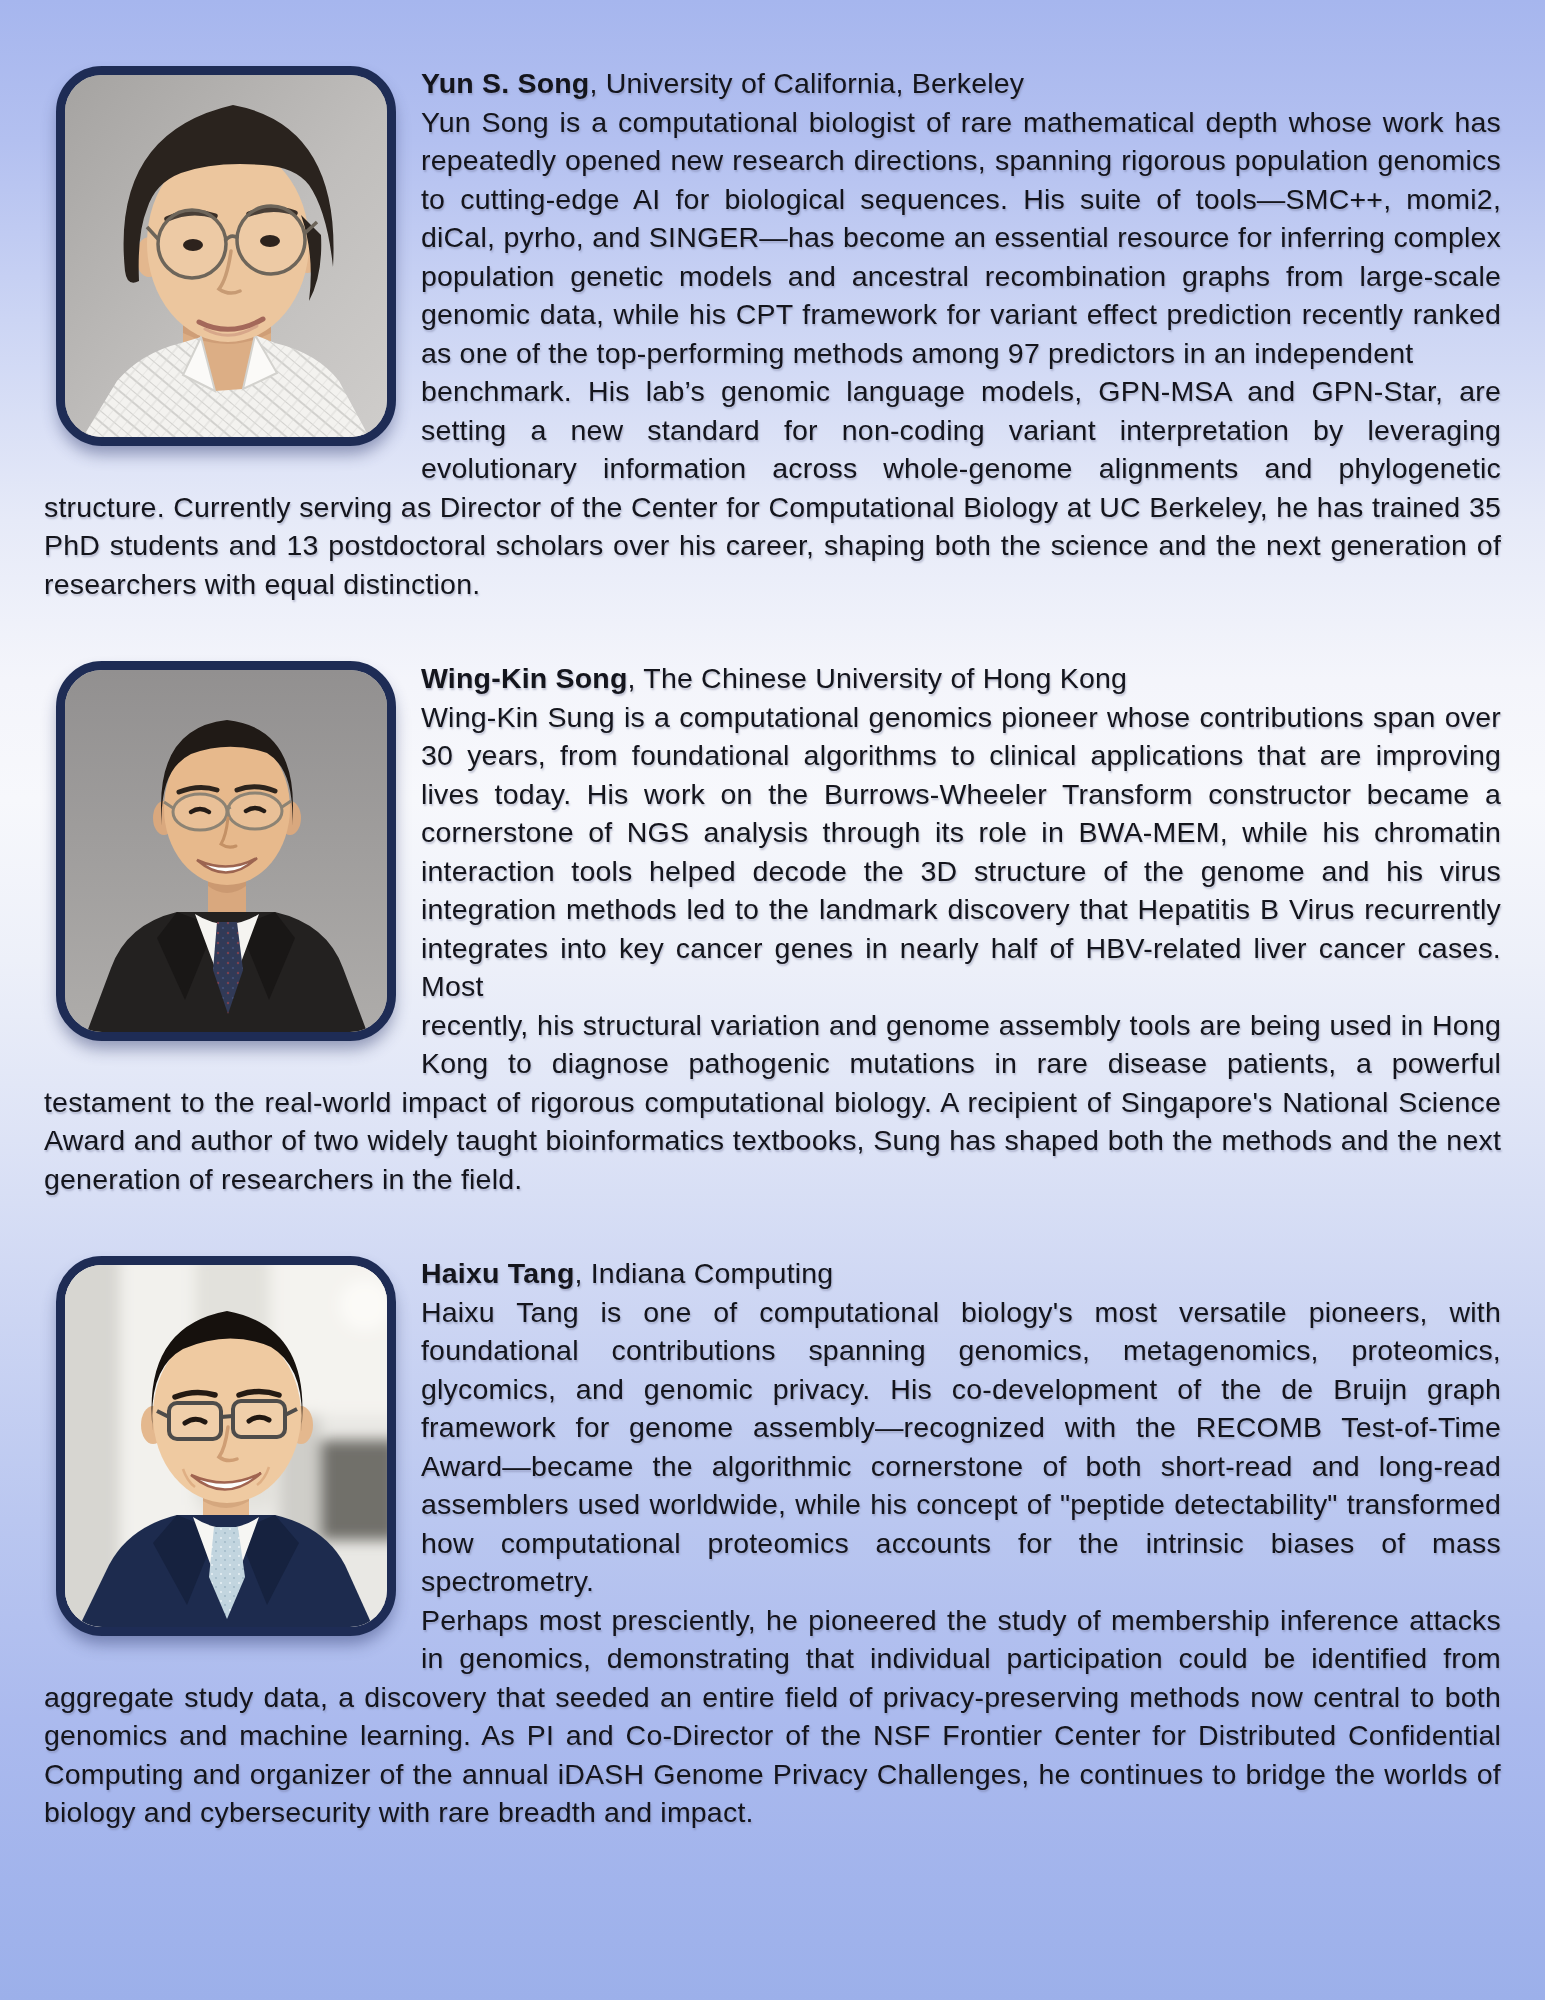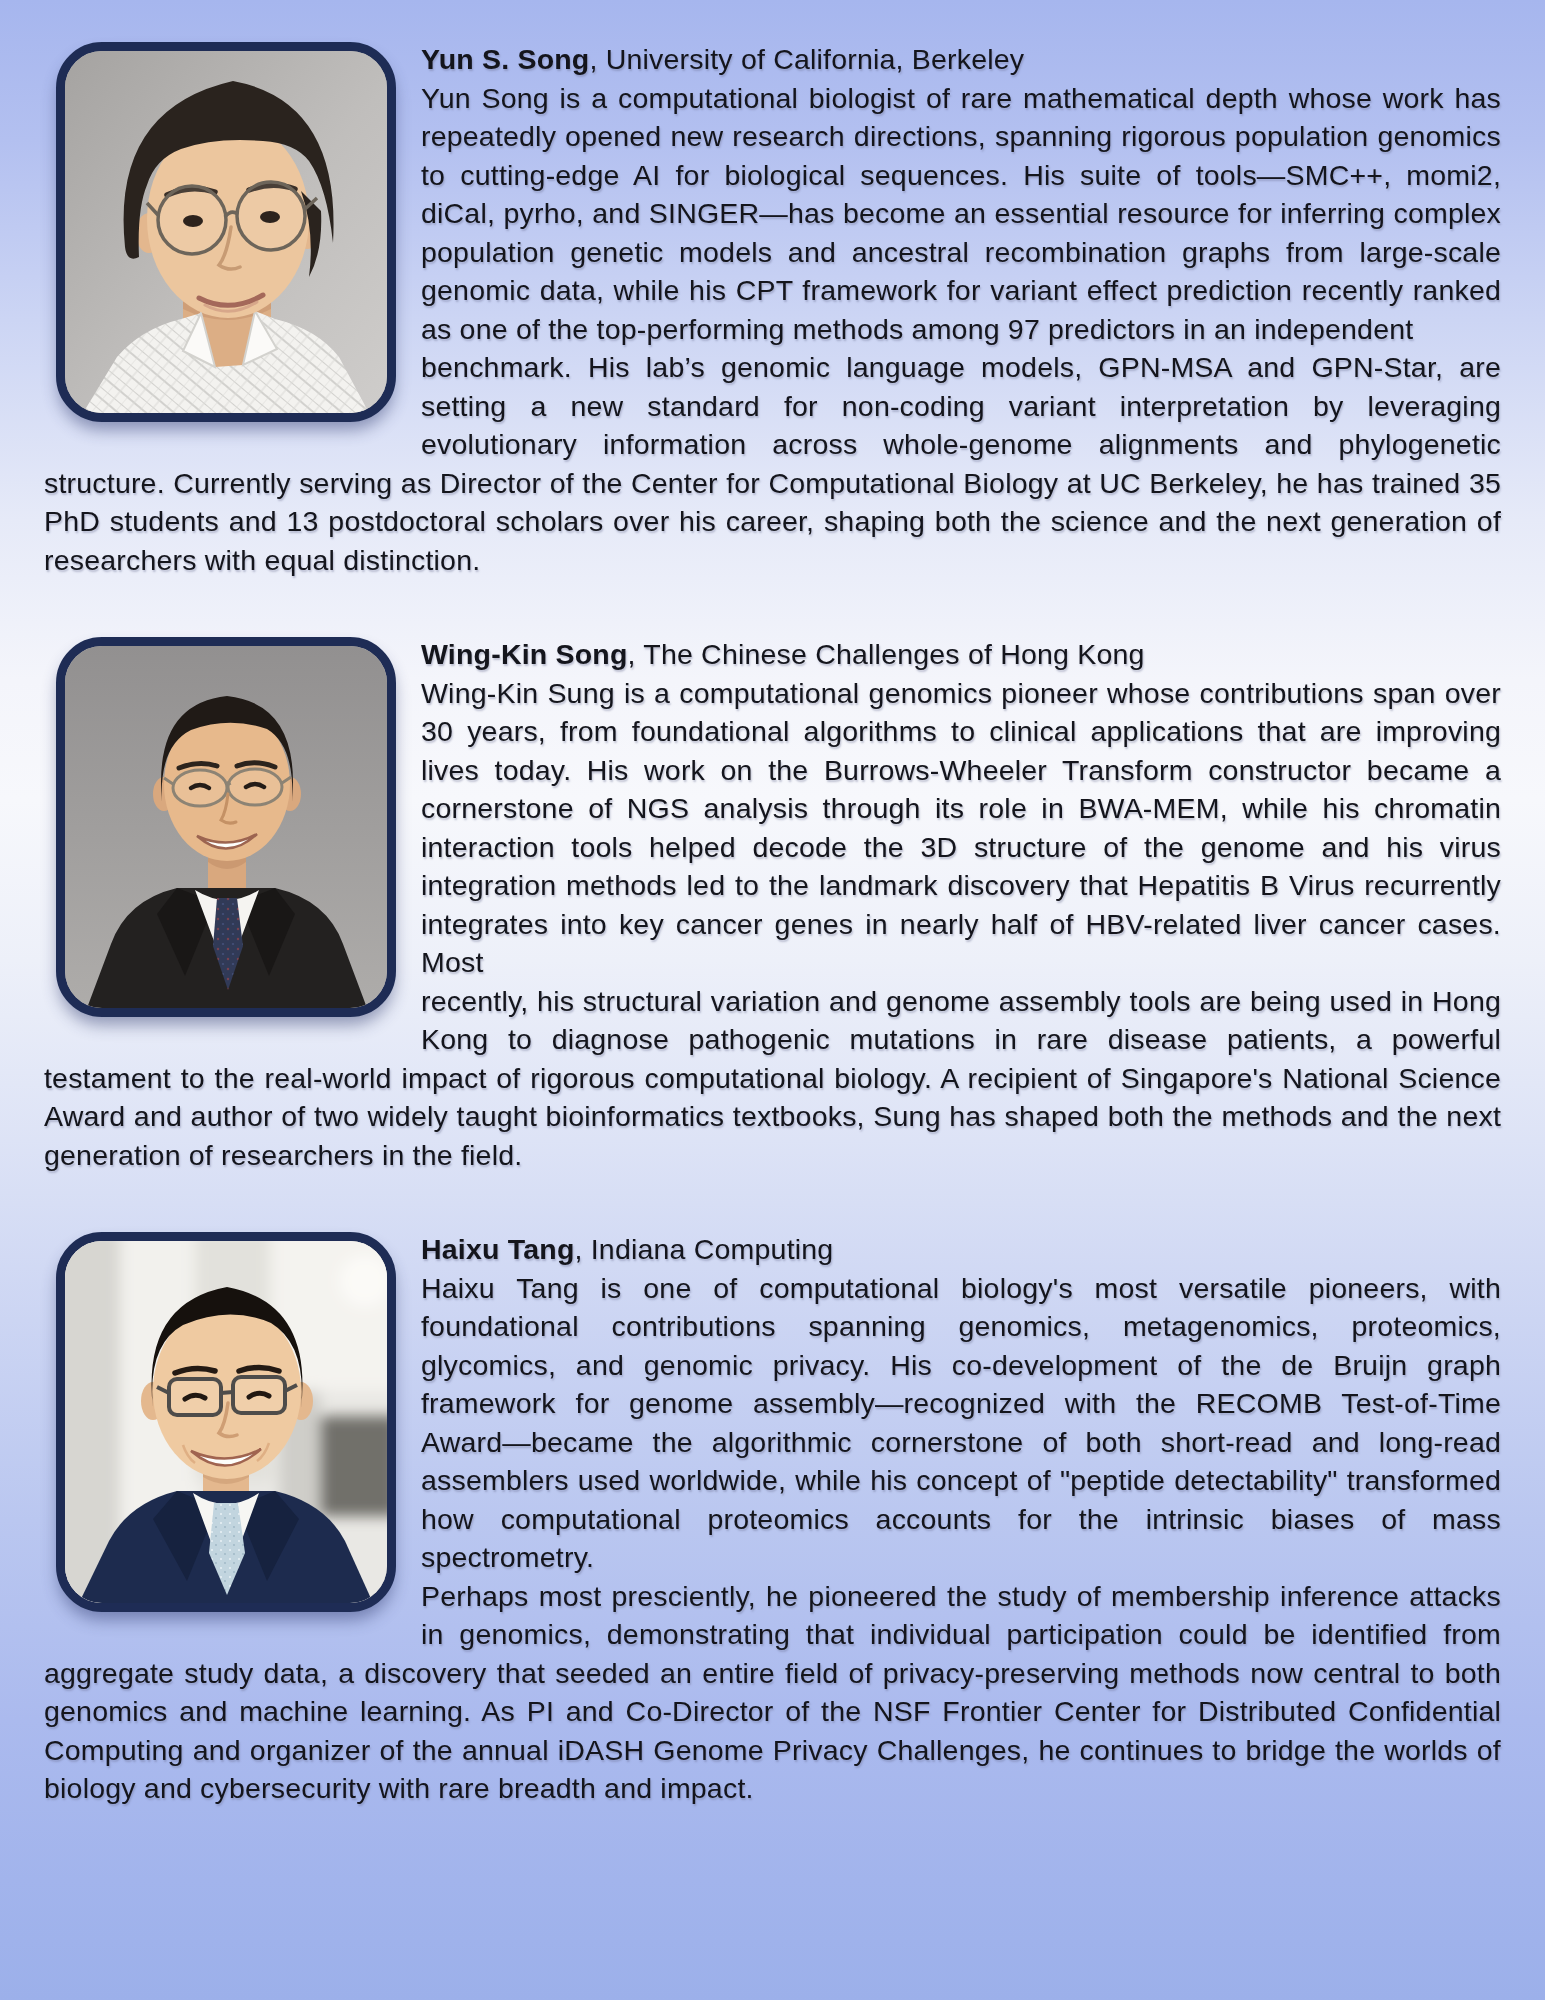--- a/index.html
+++ b/index.html
@@ -20,21 +20,21 @@
       #f4f5fb 34%,
       #f7f8fc 40%,
       #edf0f9 48%,
       #dde3f6 57%,
       #ccd5f3 66%,
       #bac7f0 76%,
       #abbaee 86%,
       #a2b4ec 94%,
       #9cb0ea 100%);
   }
-  .bio { margin-bottom: 56px; }
+  .bio { margin-bottom: 56px; margin-top: 24px; }
   .bio::after { content: ""; display: block; clear: both; }
   .photo {
     float: left;
     width: 322px;
     height: 362px;
     border: 9px solid #1e2c55;
     border-radius: 46px;
     margin: 2px 25px 12px 12px;
     overflow: hidden;
     background: #b9b7b5;
@@ -155,21 +155,21 @@
 
         <path d="M126 142 Q135 136 144 142" stroke="#241c17" stroke-width="4.5" fill="none" stroke-linecap="round"></path>
         <path d="M181 141 Q190 135 199 141" stroke="#241c17" stroke-width="4.5" fill="none" stroke-linecap="round"></path>
 
         <path d="M163 148 Q161 166 156 174 Q163 179 171 176" stroke="#c49165" stroke-width="3" fill="none" stroke-linecap="round"></path>
 
         <path d="M132 190 Q162 216 192 188 Q163 204 132 190 Z" fill="#fdfdfb" stroke="#9c6450" stroke-width="2.5"></path>
       </svg>
     </div>
     <p class="bio-text">
-      <strong class="person-name">Wing-Kin Song</strong><span>, The Chinese Challenges of Hong Kong</span><br>
+      <strong class="person-name">Wing-Kin Song</strong><span>, The Chinese University of Hong Kong</span><br>
       <span>Wing-Kin Sung is a computational genomics pioneer whose contributions span over 30 years, from foundational algorithms to clinical applications that are improving lives today. His work on the Burrows-Wheeler Transform constructor became a cornerstone of NGS analysis through its role in BWA-MEM, while his chromatin interaction tools helped decode the 3D structure of the genome and his virus integration methods led to the landmark discovery that Hepatitis B Virus recurrently integrates into key cancer genes in nearly half of HBV-related liver cancer cases. Most</span><br>
       <span>recently, his structural variation and genome assembly tools are being used in Hong Kong to diagnose pathogenic mutations in rare disease patients, a powerful testament to the real-world impact of rigorous computational biology. A recipient of Singapore's National Science Award and author of two widely taught bioinformatics textbooks, Sung has shaped both the methods and the next generation of researchers in the field.</span>
     </p>
   </section>
 
   <section class="bio">
     <div class="photo">
       <svg viewBox="0 0 322 362" preserveAspectRatio="xMidYMid slice">
         <defs>
           <filter id="p3blur" x="-10%" y="-10%" width="120%" height="120%">

